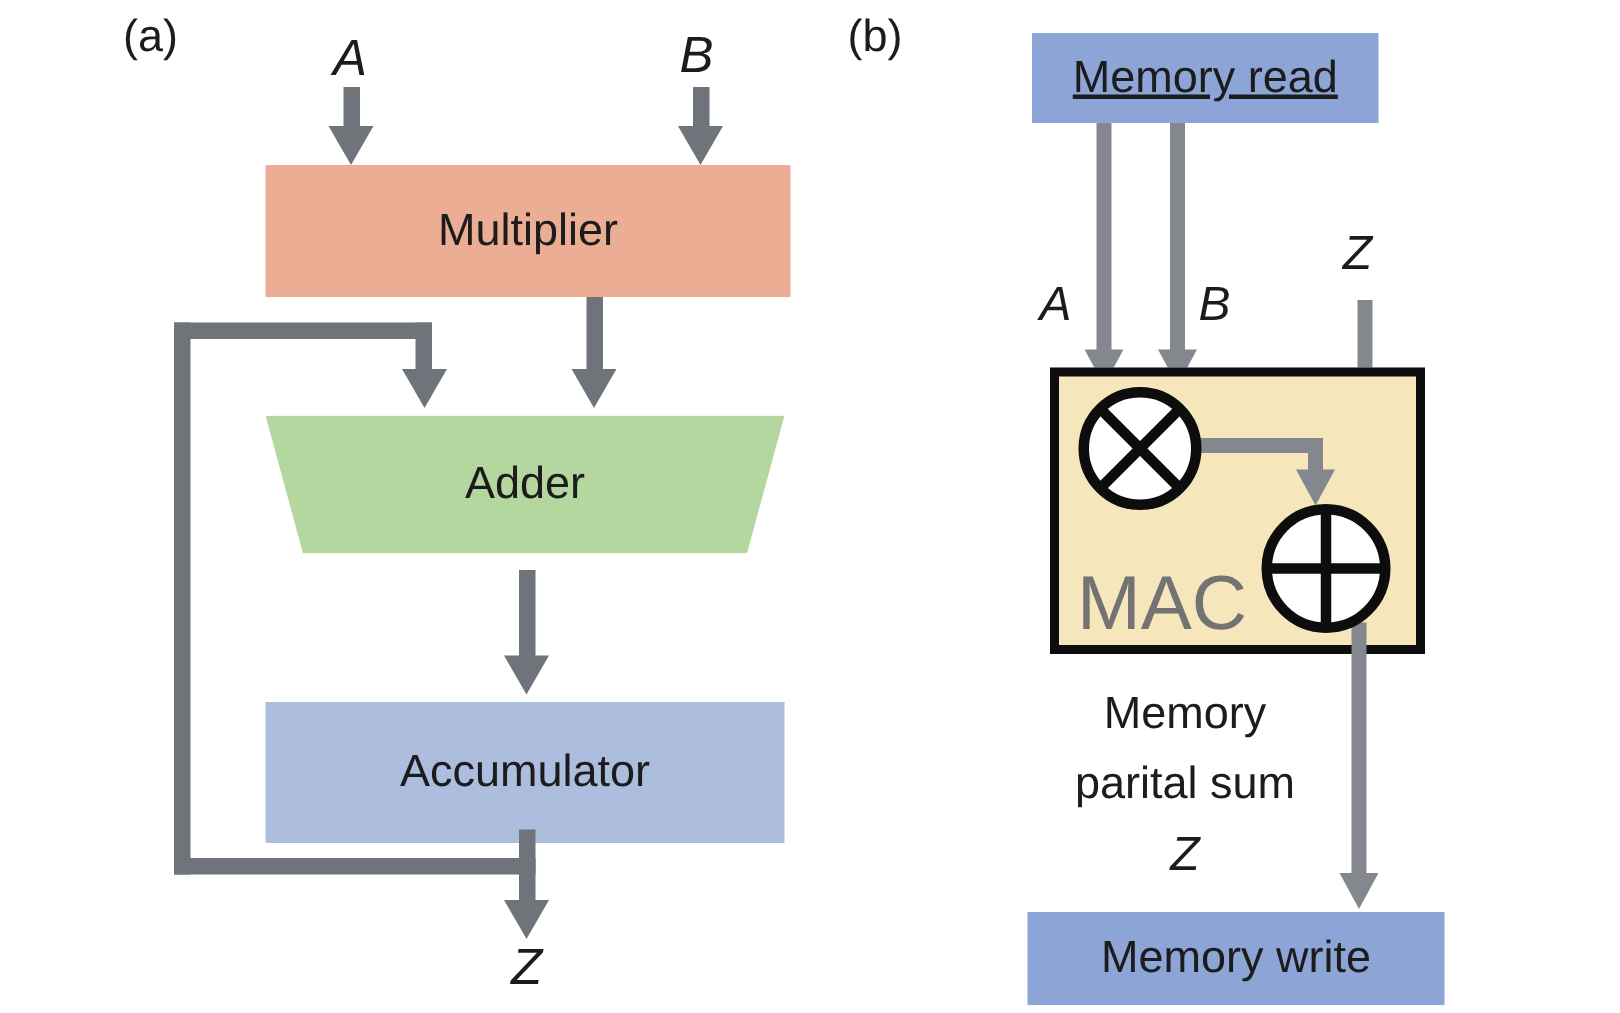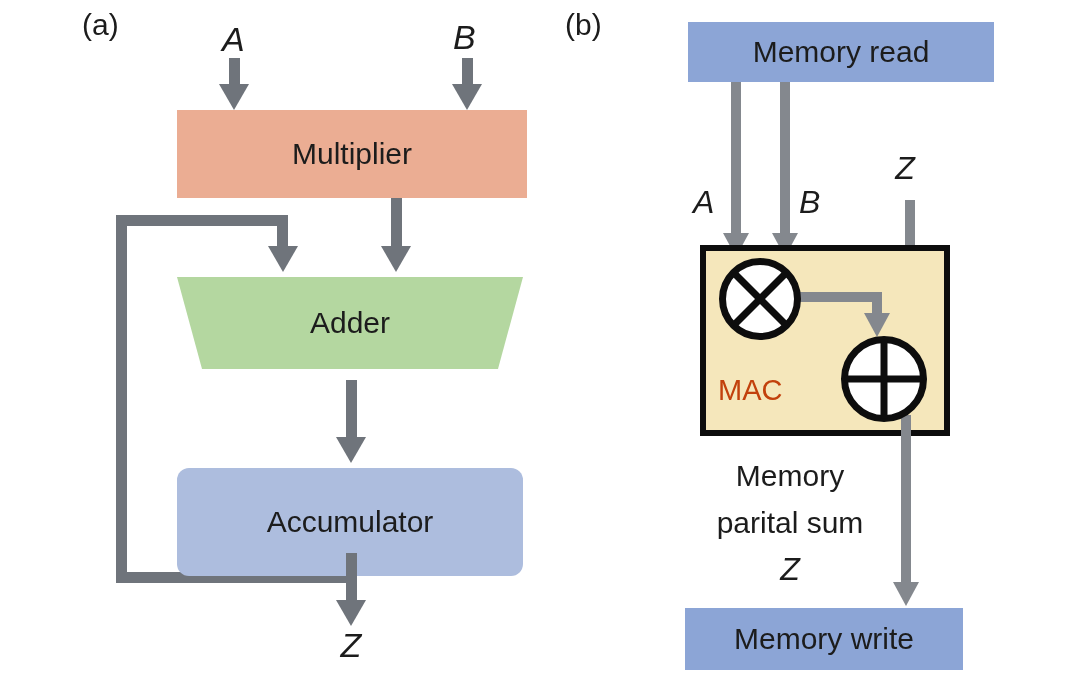--- a/index.html
+++ b/index.html
@@ -37,21 +37,21 @@
     clip-path: polygon(0 0, 100% 0, 92.77% 100%, 7.23% 100%);
   }
   .acc-box { background: var(--accumulator-fill); }
   .mem-box { background: var(--memory-fill); }
   .mac-box {
     position: absolute;
     background: var(--mac-fill);
     border: 6px solid #0d0d0d;
     box-sizing: border-box;
   }
-  .mac-label { position: absolute; font-size: 29px; line-height: 1; color: #c2410c; }
+  .mac-label { position: absolute; font-size: 51px; line-height: 1; color: #737373; }
   svg.overlay { position: absolute; left: 0; top: 0; pointer-events: none; }
 </style>
 </head>
 <body>
 
 <div class="canvas">
 
   <span class="panel-label" style="left:82px; top:8px;">(a)</span>
 
   <span class="var" style="left:222px; top:20px;">A</span>
@@ -76,31 +76,31 @@
   <div class="line g1" style="left:116px; top:215px; width:11px; height:368px;"></div>
   <div class="line g1" style="left:116px; top:572px; width:241px; height:11px;"></div>
 
   <div class="box adder-shape" style="left:177px; top:277px; width:346px; height:92px;">
     <span>Adder</span>
   </div>
 
   <div class="line g1" style="left:346px; top:380px; width:11px; height:58px;"></div>
   <div class="ah ah-a" style="left:336px; top:437px;"></div>
 
-  <div class="box acc-box" style="left:177px; top:468px; width:346px; height:108px;border-radius:12px;">
+  <div class="box acc-box" style="left:177px; top:468px; width:346px; height:94px;">
     <span>Accumulator</span>
   </div>
 
   <div class="line g1" style="left:346px; top:553px; width:11px; height:49px;"></div>
   <div class="ah ah-a" style="left:336px; top:600px;"></div>
   <span class="var" style="left:334px; top:626px; width:34px; text-align:center;">Z</span>
 
   <span class="panel-label" style="left:565px; top:8px;">(b)</span>
 
-  <div class="box mem-box" style="left:688px; top:22px; width:306px; height:60px;">
+  <div class="box mem-box" style="left:688px; top:22px; width:231px; height:60px;text-decoration:underline;">
     <span>Memory read</span>
   </div>
 
   <div class="line g2" style="left:731px; top:82px; width:10px; height:152px;"></div>
   <div class="ah ah-b" style="left:723px; top:233px;"></div>
   <div class="line g2" style="left:780px; top:82px; width:10px; height:152px;"></div>
   <div class="ah ah-b" style="left:772px; top:233px;"></div>
 
   <span class="var-b" style="left:693px; top:184px;">A</span>
   <span class="var-b" style="left:799px; top:184px;">B</span>

